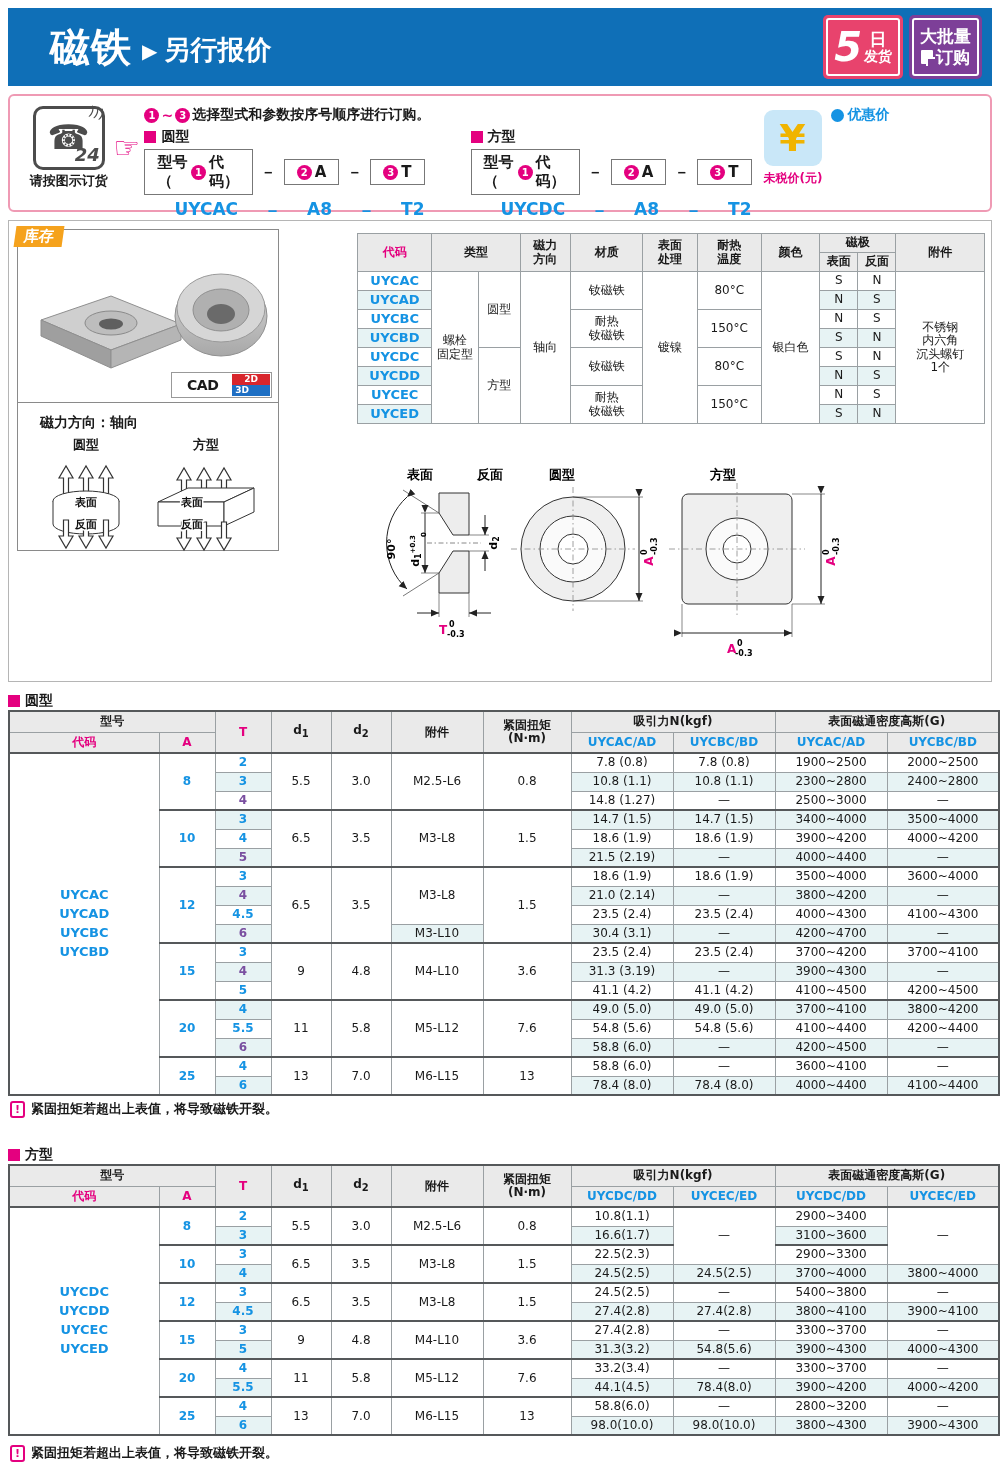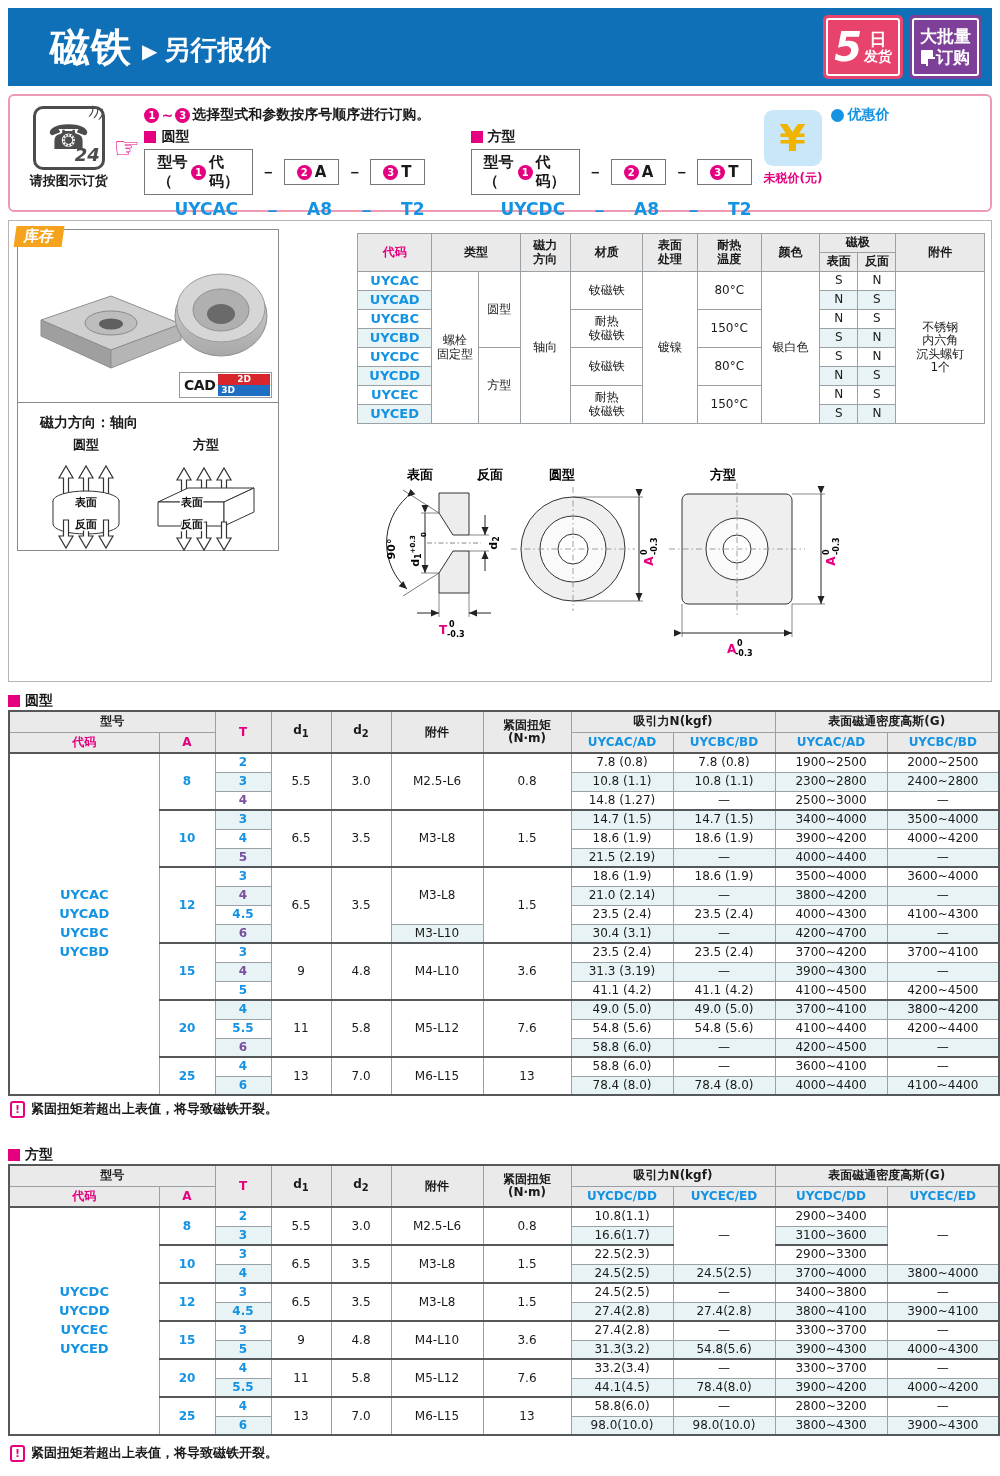--- a/index.html
+++ b/index.html
@@ -69,23 +69,23 @@
   table.price-t td{border:1px solid #999;padding:2px 6px;text-align:center;font-weight:bold;}
   table.price-t td:first-child{background:var(--hdr);}
   
   .content{position:absolute;left:8px;top:220px;width:984px;height:462px;border:1px solid #b5b5b5;background:#fff;}
   .leftpanel{position:absolute;left:8px;top:8px;width:262px;height:322px;border:1px solid #8a8a8a;}
   .stock{position:absolute;left:-3px;top:-4px;background:var(--orange);color:#fff;font-weight:bold;
          font-size:15px;padding:1px 9px;transform:skewX(-8deg);}
   .divider{position:absolute;left:0;right:0;top:172px;border-top:1px solid #8a8a8a;}
   .cadbadge{position:absolute;right:6px;top:142px;display:flex;align-items:center;border:1px solid #999;
             background:#fff;padding:1px;}
-  .cadbadge .cad{font-weight:bold;font-size:14px;padding:0 3px;letter-spacing:-0.5px;}
+  .cadbadge .cad{font-weight:bold;font-size:14px;padding:0 14px;letter-spacing:-0.5px;}
   .cadbadge .dd{display:flex;flex-direction:column;}
-  .cadbadge .d2{background:#d8262c;color:#fff;font-size:9px;font-weight:bold;padding:0 19px;line-height:11px;}
+  .cadbadge .d2{background:#d8262c;color:#fff;font-size:9px;font-weight:bold;padding:0 12px;line-height:11px;}
   .cadbadge .d3{background:#1e6fc4;color:#fff;font-size:9px;font-weight:bold;padding:0 3px;line-height:11px;}
   .dirtitle{position:absolute;left:22px;top:184px;font-size:14px;font-weight:bold;}
   .diag{position:absolute;top:206px;text-align:center;}
   .diag .dlabel{font-size:13px;font-weight:bold;margin-bottom:0;}
   .diag.round{left:18px;}
   .diag.square{left:128px;}
   
   .spec-wrap{position:absolute;right:6px;top:12px;width:628px;}
   table.spec{border-collapse:collapse;width:100%;font-size:12px;table-layout:fixed;border:1px solid #6f6f6f;}
   .spec th,.spec td{border:1px solid var(--bdr);text-align:center;padding:0;height:19px;line-height:1.1;background:#fff;}
@@ -776,21 +776,21 @@
         </tr>
         <tr>
           <td class="acol gt" rowspan="2">12</td>
           <td class="tblue gt">3</td>
           <td class="gt" rowspan="2">6.5</td>
           <td class="gt" rowspan="2">3.5</td>
           <td class="gt" rowspan="2">M3-L8</td>
           <td class="gt" rowspan="2">1.5</td>
           <td class=" gt">24.5(2.5)</td>
           <td class=" gt">—</td>
-          <td class=" gt">3400~3800</td>
+          <td class=" gt">5400~3800</td>
           <td class=" gt">—</td>
         </tr>
         <tr>
           <td class="tblue alt">4.5</td>
           <td class="alt">27.4(2.8)</td>
           <td class="alt">27.4(2.8)</td>
           <td class="alt">3800~4100</td>
           <td class="alt">3900~4100</td>
         </tr>
         <tr>

